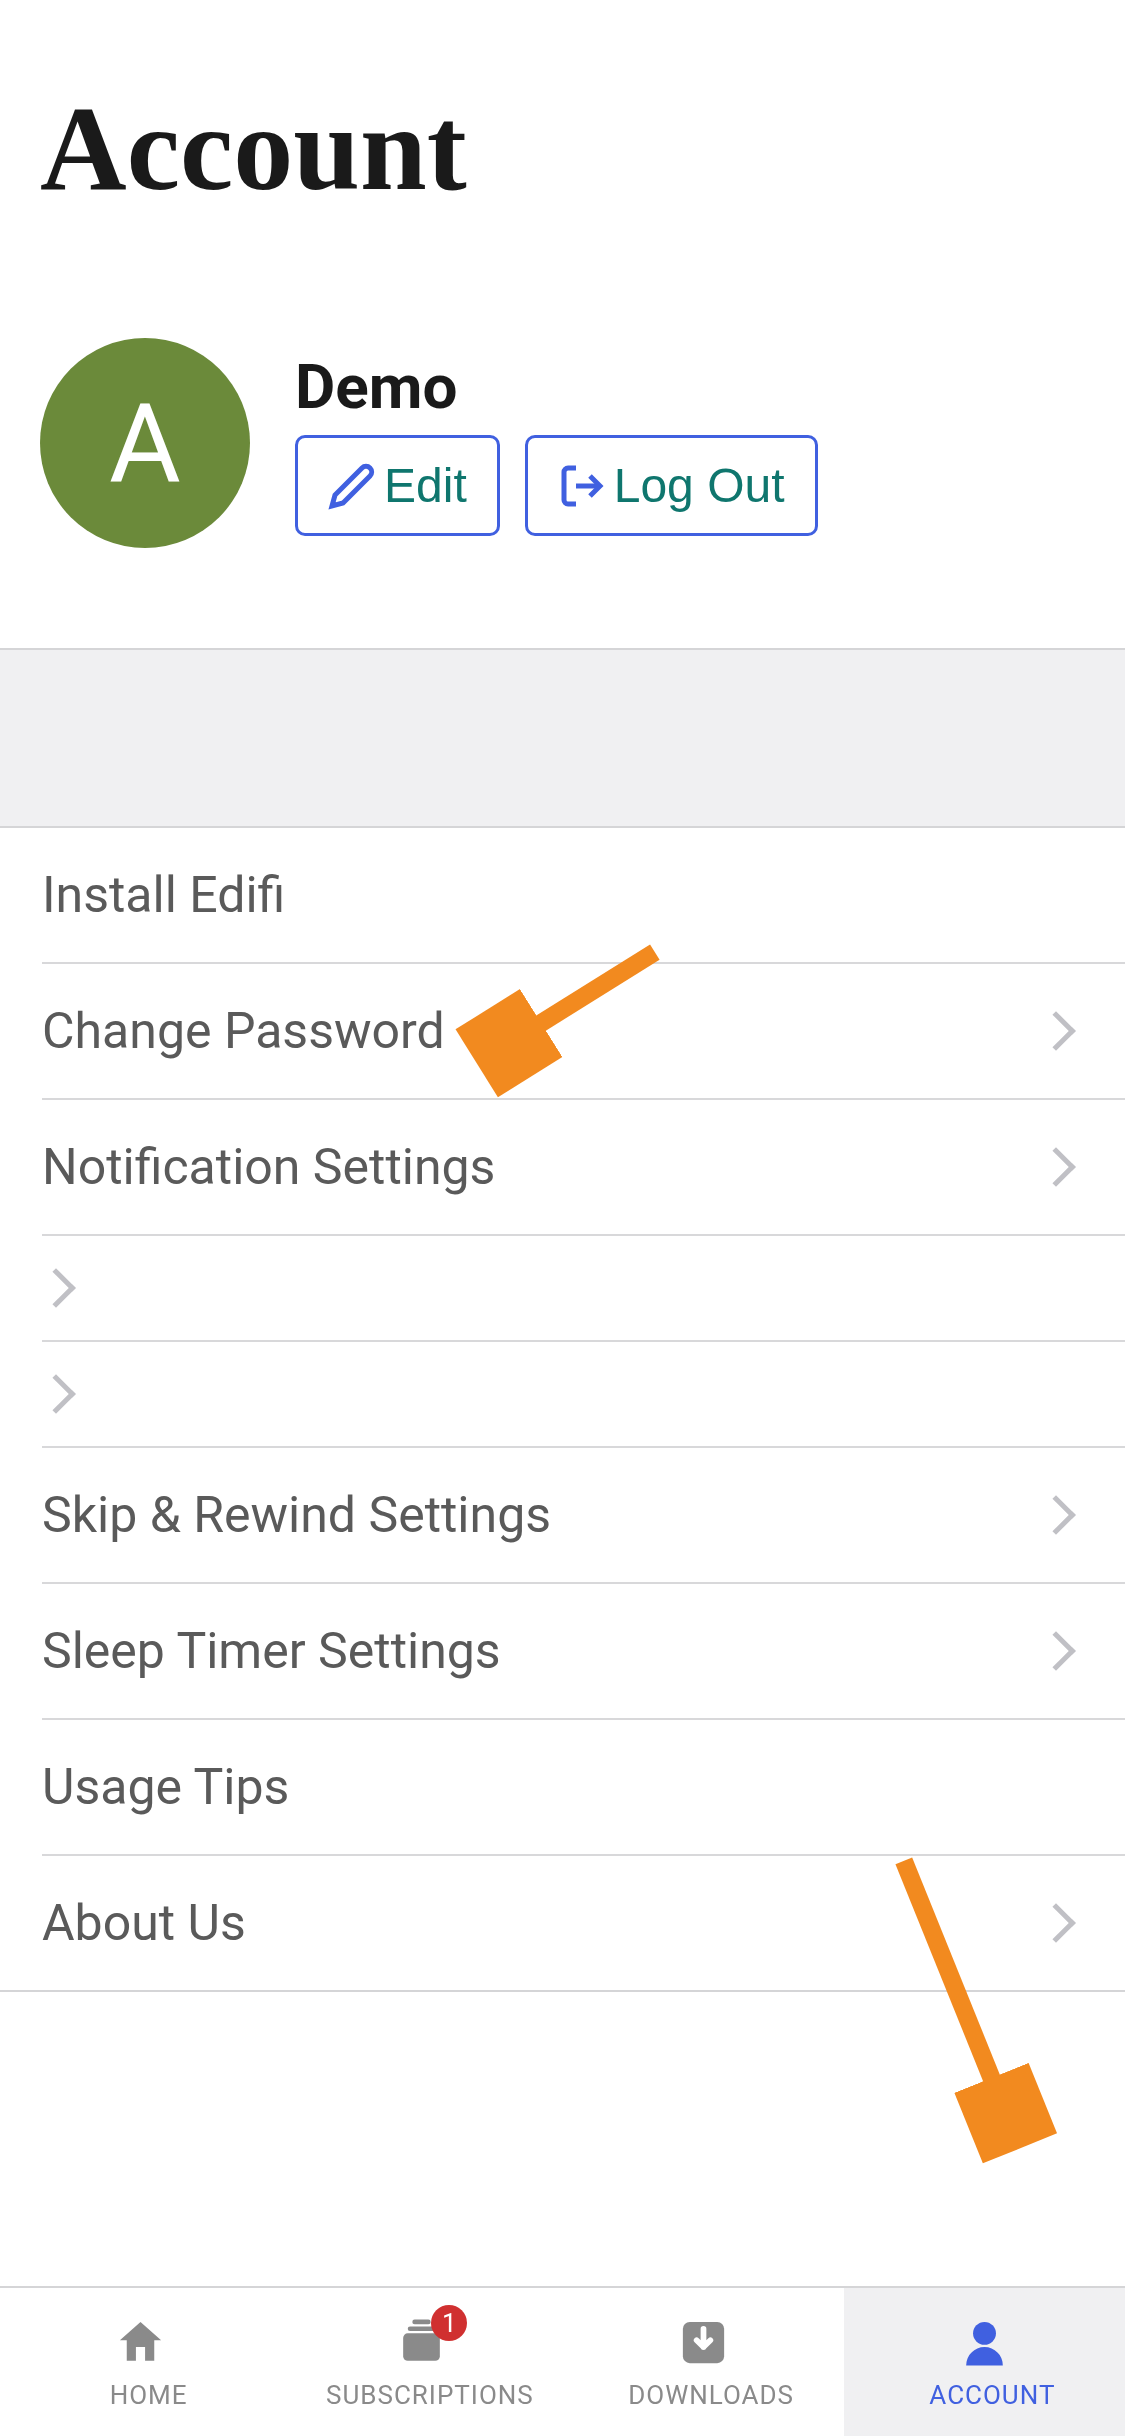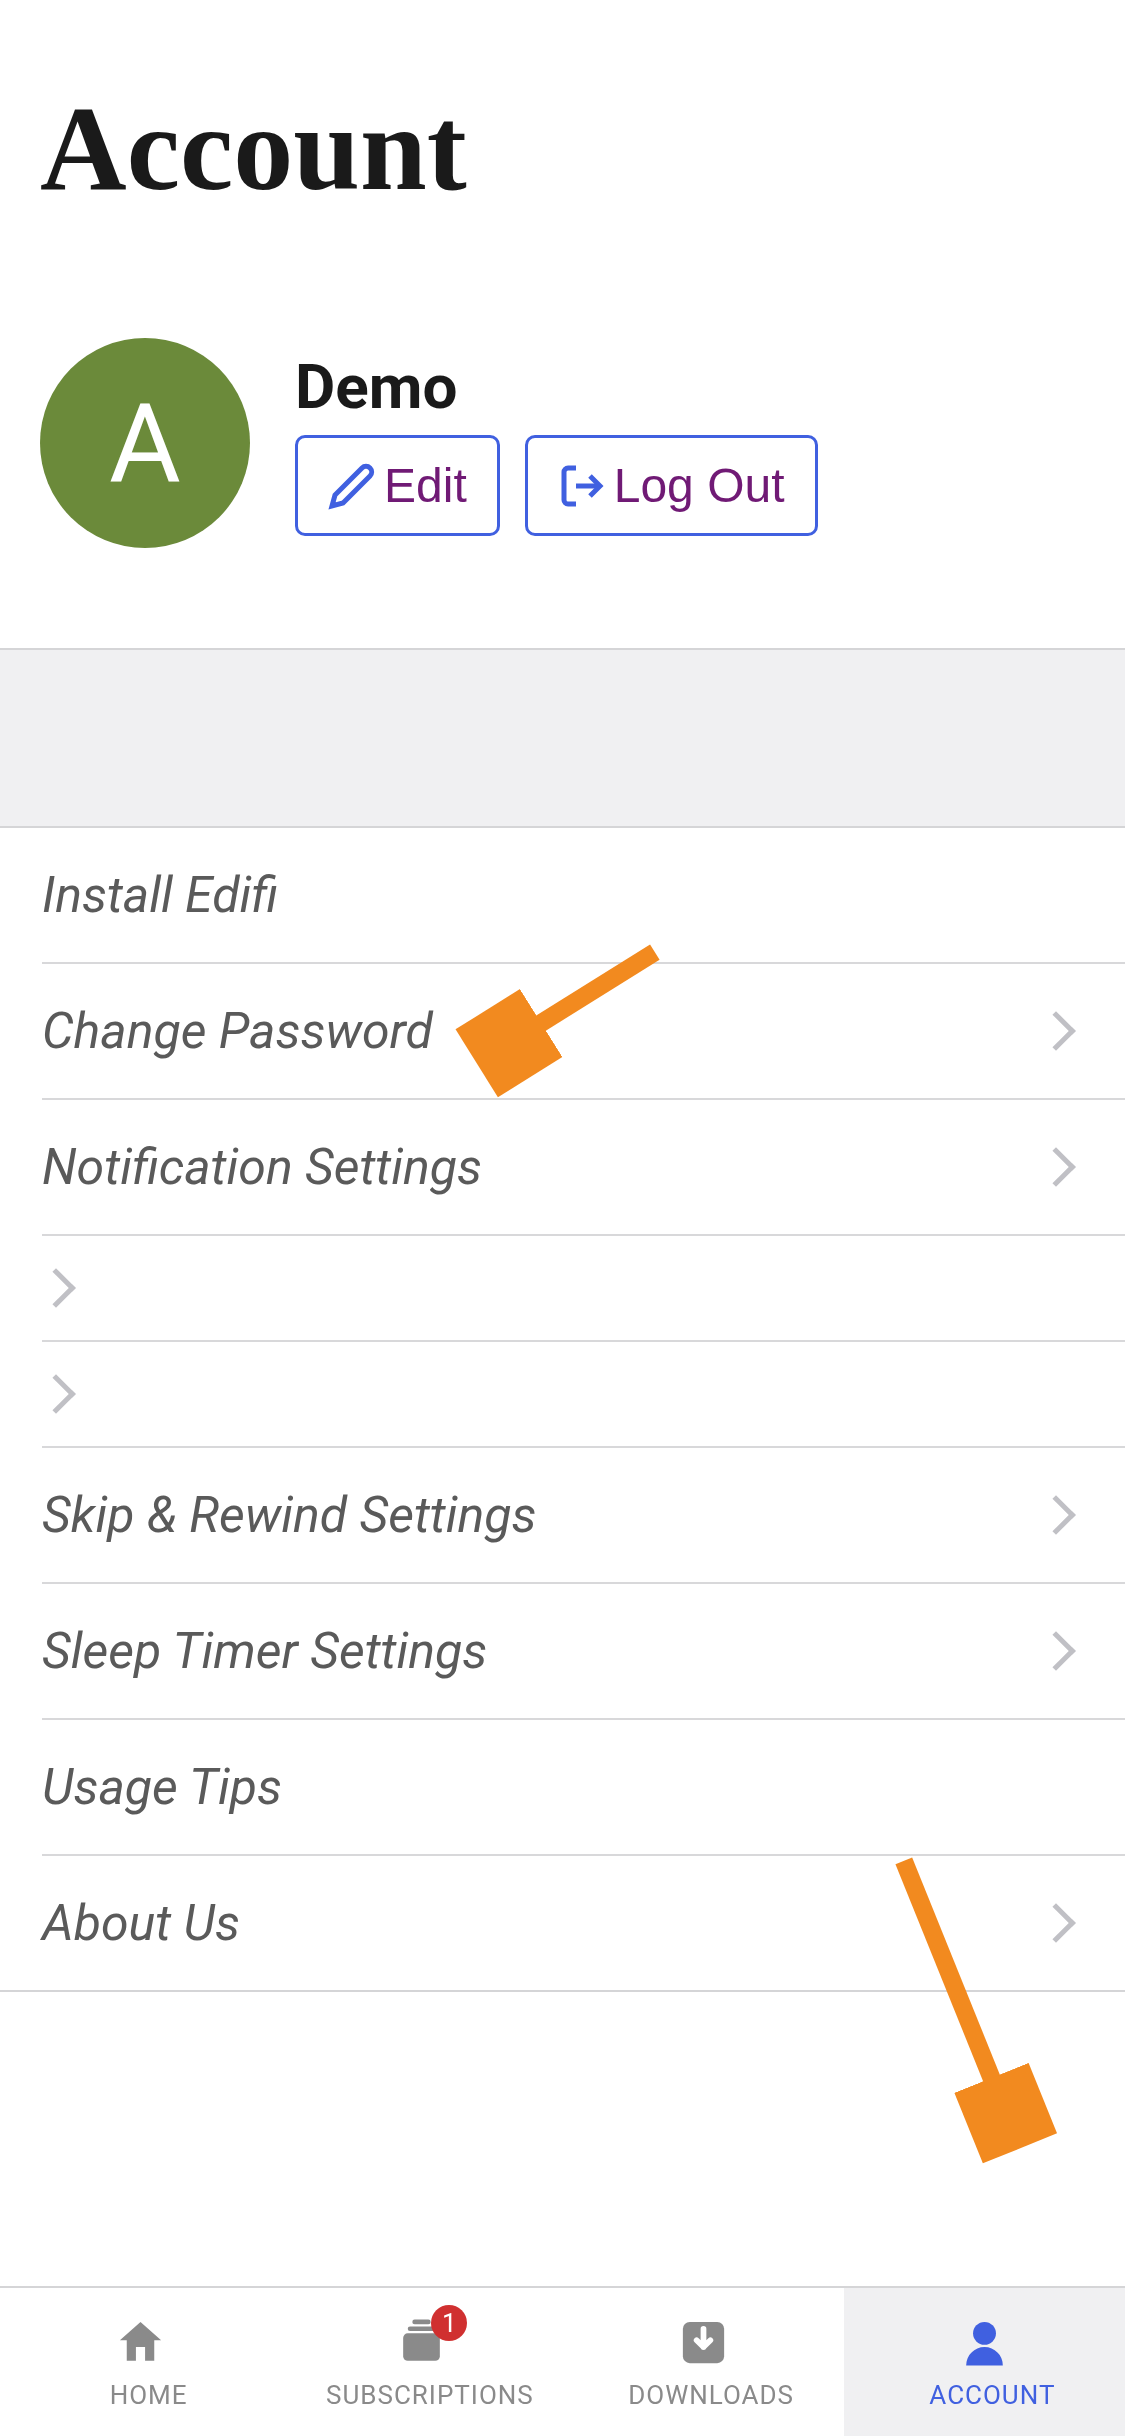--- a/index.html
+++ b/index.html
@@ -57,21 +57,21 @@
       gap: 25px;
     }
     .btn {
       display: flex;
       align-items: center;
       gap: 8px;
       padding: 20px 30px;
       border: 3px solid #4060e0;
       border-radius: 10px;
       background: #ffffff;
-      color: #701a75;
+      color: #0f766e;
       font-size: 48px;
       cursor: pointer;
     }
     .btn svg {
       width: 48px;
       height: 48px;
       stroke: #4060e0;
       fill: none;
       stroke-width: 2.5;
     }
@@ -87,21 +87,20 @@
     .settings-item {
       display: flex;
       align-items: center;
       justify-content: space-between;
       padding: 38px 40px 38px 0;
       margin-left: 42px;
       border-bottom: 2px solid #d8d8da;
       font-size: 50px;
       color: #5a5a5a;
       cursor: pointer;
-      font-style: italic;
     }
     .settings-item:last-child {
       border-bottom: none;
     }
     .chevron {
       width: 28px;
       height: 28px;
       border-top: 5px solid #c0c0c5;
       border-right: 5px solid #c0c0c5;
       transform: rotate(45deg);

